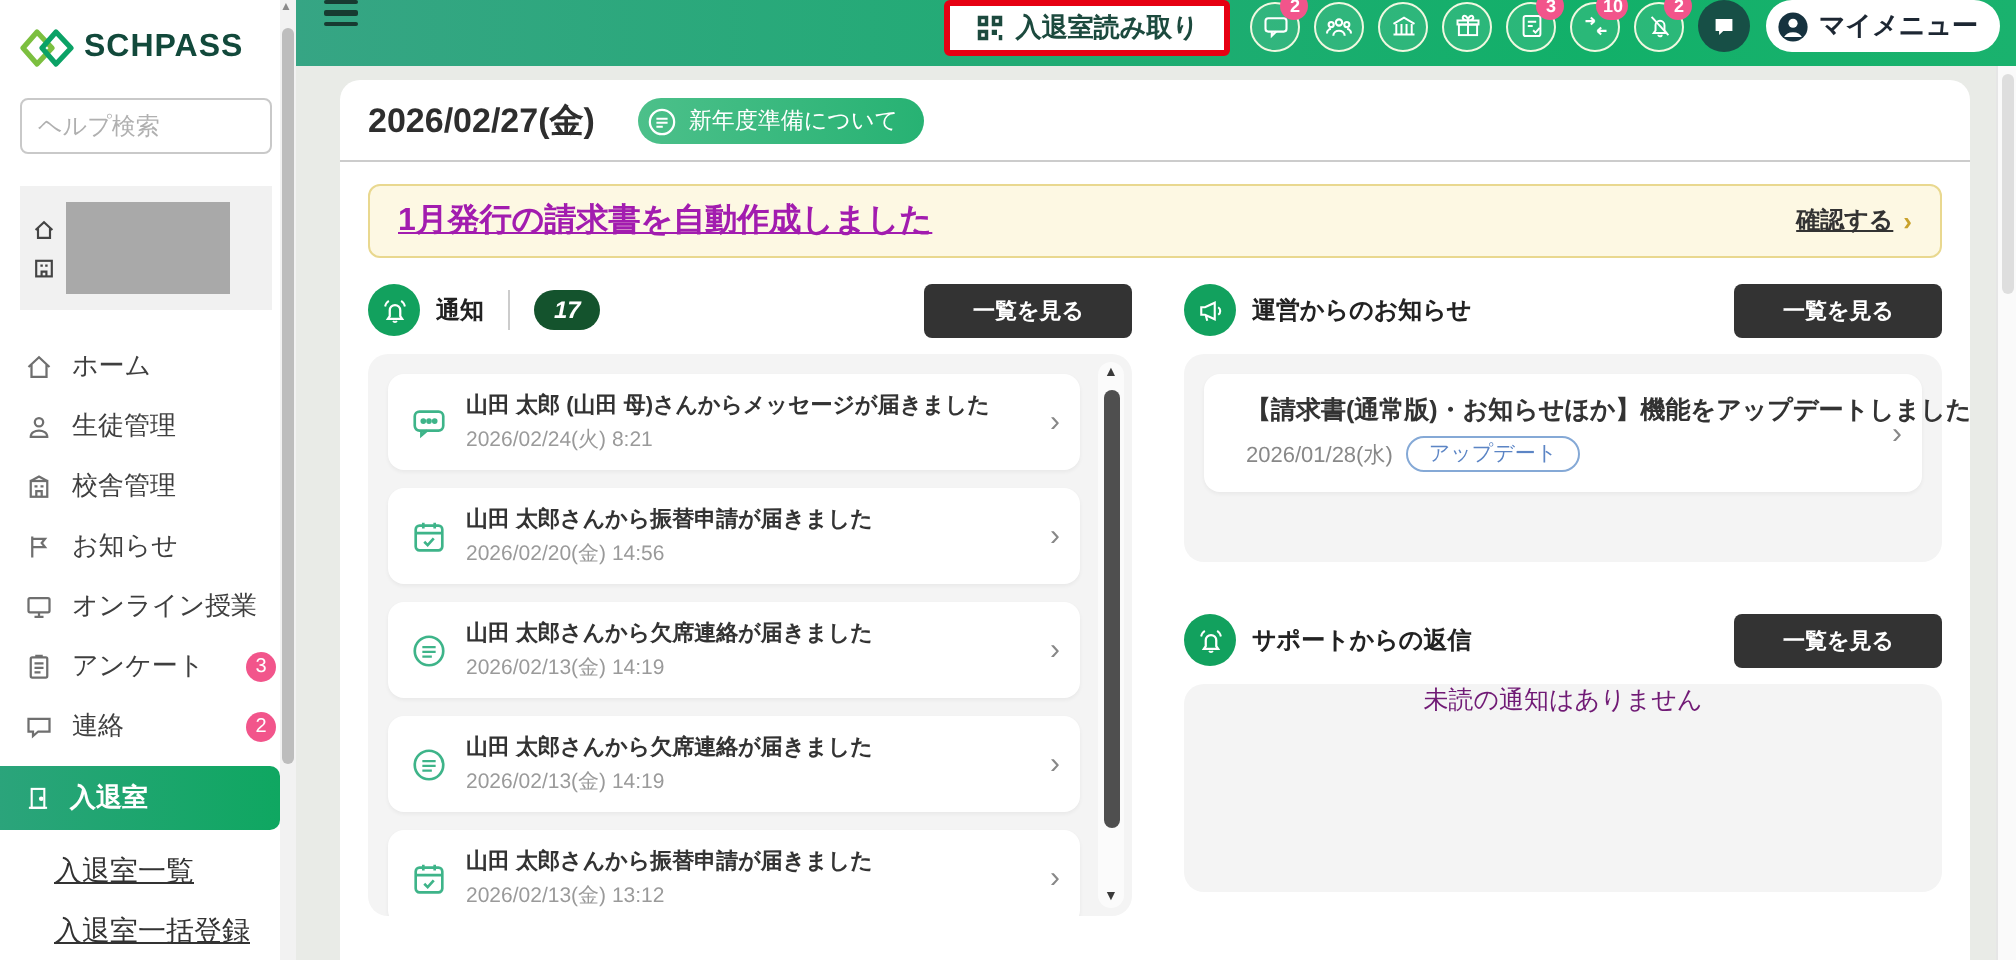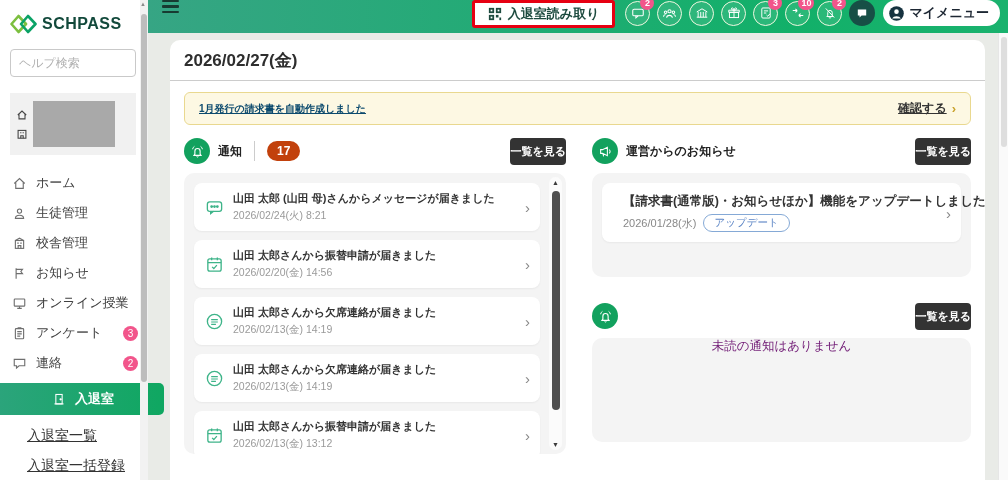--- a/index.html
+++ b/index.html
@@ -14,21 +14,21 @@
   .search-wrap input { width:100%; height:28px; border:1px solid #c9c9c9; border-radius:4px; padding:0 8px; font-size:12px; color:#333; font-family:inherit; }
   .search-wrap input::placeholder { color:#b0b0b0; }
   .school-box { margin:16px 12px 0 10px; background:#f1f1f1; padding:8px 6px; display:flex; gap:5px; align-items:center; }
   .school-icons { display:flex; flex-direction:column; gap:7px; color:#444; }
   .school-rect { width:82px; height:46px; background:#a9a9a9; }
   .nav { margin-top:13px; }
   .nav-item { display:flex; align-items:center; gap:9px; padding:6px 10px 6px 12px; color:#3f3f3f; font-size:13px; cursor:pointer; }
   .nav-item svg { color:#6f6f6f; flex:none; }
   .nav-badge { margin-left:auto; background:#f2558b; color:#fff; border-radius:50%; width:15px; height:15px; font-size:10px; display:flex; align-items:center; justify-content:center; }
   .nav-badge:empty { display:none; }
-  .active-item { margin-top:5px; background:linear-gradient(90deg,#2ba47b,#0fa761); color:#fff; font-weight:bold; font-size:13px; display:flex; gap:9px; align-items:center; padding:7px 10px 7px 12px; border-radius:0 5px 5px 0; width:164px;justify-content:center; }
+  .active-item { margin-top:5px; background:linear-gradient(90deg,#2ba47b,#0fa761); color:#fff; font-weight:bold; font-size:13px; display:flex; gap:9px; align-items:center; padding:7px 10px 7px 12px; border-radius:0 5px 5px 0; width:140px; }
   .sub-links { padding:12px 0 0 27px; display:flex; flex-direction:column; gap:12px; }
   .sub-link { font-size:14px; color:#333; text-decoration:underline; width:max-content; cursor:pointer; }
   .side-scroll { position:absolute; right:0; top:0; width:8px; height:480px; background:#f2f2f2; }
   .side-scroll .thumb { position:absolute; top:14px; left:1px; width:6px; height:368px; background:#bdbdbd; border-radius:3px; }
   .side-scroll::before { content:"▲"; position:absolute; top:1px; left:0; font-size:6px; color:#8a8a8a; }
 
   
   .header { position:absolute; left:148px; top:0; width:860px; height:33px; background:linear-gradient(90deg,#36a584,#12b069 75%,#1ab26e); display:flex; align-items:flex-start; padding:0 8px 0 14px; z-index:6; }
   .hamburger { width:17px; height:13px; display:flex; flex-direction:column; justify-content:space-between; cursor:pointer; }
   .hamburger i { display:block; height:2.4px; background:#173b31; border-radius:1px; }
@@ -44,33 +44,33 @@
   .main { position:absolute; left:148px; top:33px; width:860px; height:447px; background:#e9ebe7; }
   .page-scroll { position:absolute; right:0; top:0; width:10px; height:447px; background:#fafafa; border-left:1px solid #e6e6e6; }
   .page-scroll .thumb { position:absolute; top:4px; left:1.5px; width:6px; height:110px; background:#dedede; border-radius:3px; }
   .card { position:absolute; left:22px; top:7px; width:815px; height:451px; background:#fff; border-radius:10px; padding:9px 14px; overflow:hidden; }
   .date-row { display:flex; align-items:center; }
   .date-title { font-size:17px; font-weight:bold; color:#2e2e2e; }
   .pill { display:flex; align-items:center; gap:5px; background:linear-gradient(90deg,#4cc08a,#27b273); color:#fff; border-radius:12px; height:23px; padding:0 13px 0 4px; font-size:11.5px; margin-left:22px; cursor:pointer; }
   .pill-icon { display:flex; align-items:center; }
   .date-divider { border-bottom:1px solid #ccc; margin:8px -14px 0; }
   .notice { margin-top:11px; display:flex; align-items:center; background:#fdf8e3; border:1px solid #e9d88f; border-radius:6px; padding:7px 14px; cursor:pointer; }
-  .notice-text { font-size:10px; font-weight:bold; color:#0c4a6e; text-decoration:underline; }
+  .notice-text { font-size:16px; font-weight:bold; color:#a21caf; text-decoration:underline; }
   .notice-action { margin-left:auto; font-size:12px; font-weight:bold; color:#333; text-decoration:underline; }
   .notice-chev { color:#c9a22c; font-weight:bold; margin-left:5px; font-size:13px; }
   .notice-chev::after { content:"›"; }
   .cols { display:flex; gap:26px; margin-top:11px; }
   .col-left { width:382px; flex:none; }
   .col-right { flex:1; min-width:0; }
   .sec-head { display:flex; align-items:center; gap:8px; height:30px; }
   .sec-icon { width:26px; height:26px; border-radius:50%; background:#12a15e; display:flex; align-items:center; justify-content:center; flex:none; }
   .sec-title { font-size:12px; font-weight:bold; color:#222; white-space:nowrap; }
   .vdiv { width:1px; height:20px; background:#ccc; margin:0 4px; }
-  .count-badge { background:#c2410c; color:#fff; font-weight:bold; font-size:12px; border-radius:12px; padding:3px 10px; }
-  .view-all { margin-left:auto; background:#333; color:#fff; font-size:11px; font-weight:bold; padding:6px 0; border-radius:4px; cursor:pointer; border:none; font-family:Liberation Sans, sans-serif; white-space:nowrap; }
+  .count-badge { background:#14532d; color:#fff; font-weight:bold; font-size:12px; border-radius:12px; padding:3px 10px;font-style:italic; }
+  .view-all { margin-left:auto; background:#333; color:#fff; font-size:11px; font-weight:bold; padding:6px 24px; border-radius:4px; cursor:pointer; border:none; font-family:Liberation Sans, sans-serif; white-space:nowrap; }
   .notif-list { position:relative; margin-top:7px; background:#f4f4f4; border-radius:10px; height:281px; overflow:hidden; padding:10px 26px 0 10px; }
   .notif-item { background:#fff; border-radius:8px; display:flex; align-items:center; gap:9px; padding:8px 22px 8px 11px; margin-bottom:9px; position:relative; box-shadow:0 1px 2px rgba(0,0,0,.05); cursor:pointer; }
   .ni-title { font-size:11px; font-weight:bold; color:#333; white-space:nowrap; overflow:hidden; }
   .ni-time { font-size:10.5px; color:#9a9a9a; margin-top:3px; }
   .chev { position:absolute; right:10px; top:50%; transform:translateY(-50%); color:#888; font-size:15px; }
   .chev::after { content:"›"; }
   .list-scroll { position:absolute; top:4px; right:4px; bottom:4px; width:13px; background:#fbfbfb; border-radius:7px; cursor:pointer; }
   .list-scroll::before { content:"▲"; position:absolute; top:2px; left:3px; font-size:7px; color:#3a3a3a; }
   .list-scroll::after { content:"▼"; position:absolute; bottom:2px; left:3px; font-size:7px; color:#3a3a3a; }
   .list-scroll .thumb { position:absolute; top:14px; left:2.5px; width:8px; height:calc(100% - 54px); background:#4f4f4f; border-radius:4px; }
@@ -270,20 +270,29 @@
         </svg>
       <span>マイメニュー</span>
     </button>
   </header>
 
   <main class="main">
     <div class="card">
 
       <div class="date-row">
         <span class="date-title">2026/02/27(金)</span>
+        <span class="pill">
+          <span class="pill-icon">
+            <svg width="16" height="16" viewBox="0 0 20 20" fill="none" stroke="#fff">
+                <circle cx="10" cy="10" r="7.6" stroke-width="1.4"></circle>
+                <path d="M6.5 8 h7 M6.5 10.5 h7 M6.5 13 h4" stroke-width="1.2"></path>
+              </svg>
+          </span>
+          <span>新年度準備について</span>
+        </span>
       </div>
       <div class="date-divider"></div>
 
       <div class="notice">
         <span class="notice-text">1月発行の請求書を自動作成しました</span>
         <span class="notice-action">確認する</span>
         <span class="notice-chev"></span>
       </div>
 
       <div class="cols">
@@ -395,20 +404,21 @@
             </div>
           </div>
 
           <div class="sec-head support-head">
             <span class="sec-icon">
               <svg width="15" height="15" viewBox="0 0 20 20" fill="none" stroke="#fff">
                   <path d="M6.5 13.5 V9.5 a3.5 3.5 0 0 1 7 0 v4 l1.2 1.7 H5.3 z" stroke-width="1.5"></path>
                   <path d="M8.8 16.6 a1.3 1.3 0 0 0 2.4 0 M3.4 7 c.3-1.8 1.2-3 2.5-3.8 M16.6 7 c-.3-1.8-1.2-3-2.5-3.8" stroke-width="1.3"></path>
                 </svg>
             </span>
+            <span class="sec-title">サポートからの返信</span>
             <button class="view-all">一覧を見る</button>
           </div>
           <div class="support-box">
             <span>未読の通知はありません</span>
           </div>
         </section>
       </div>
     </div>
     <div class="page-scroll">
         <span class="thumb"></span>

